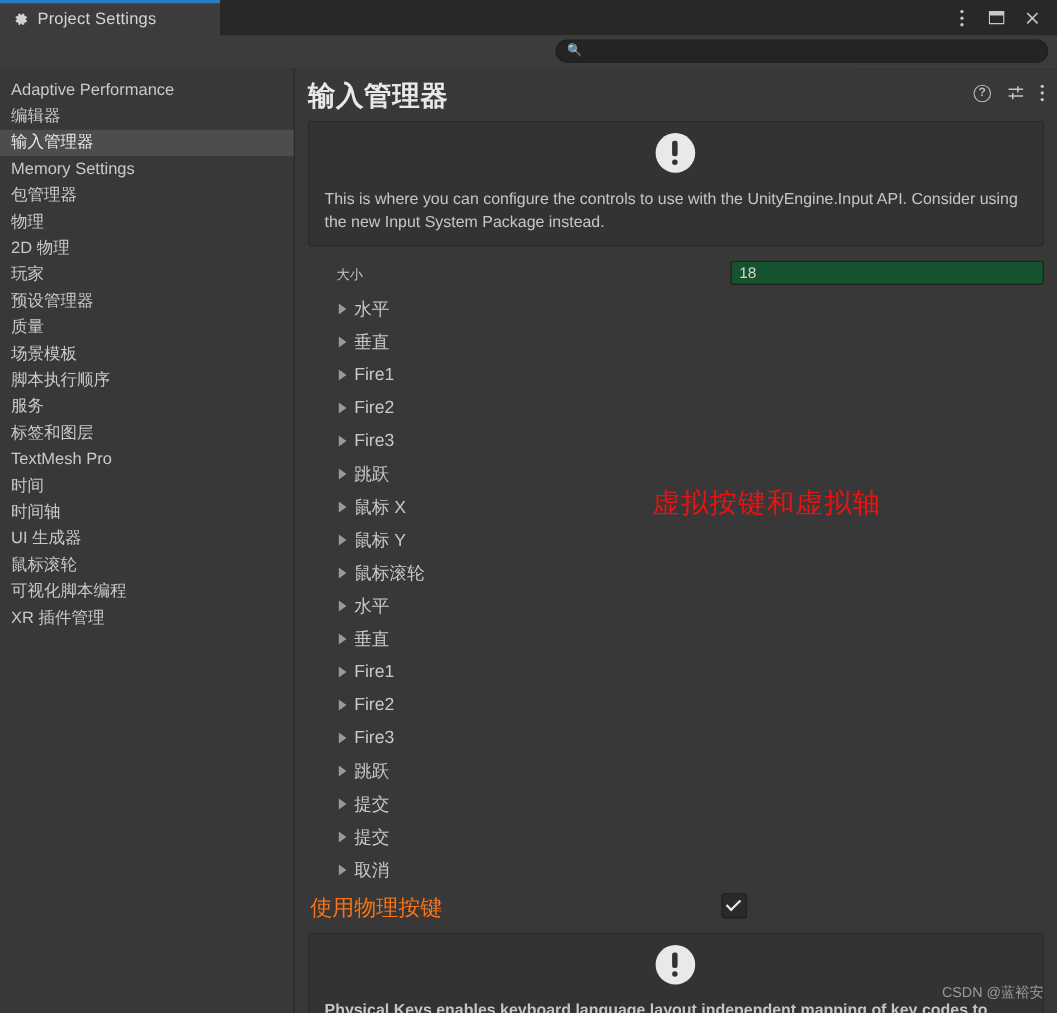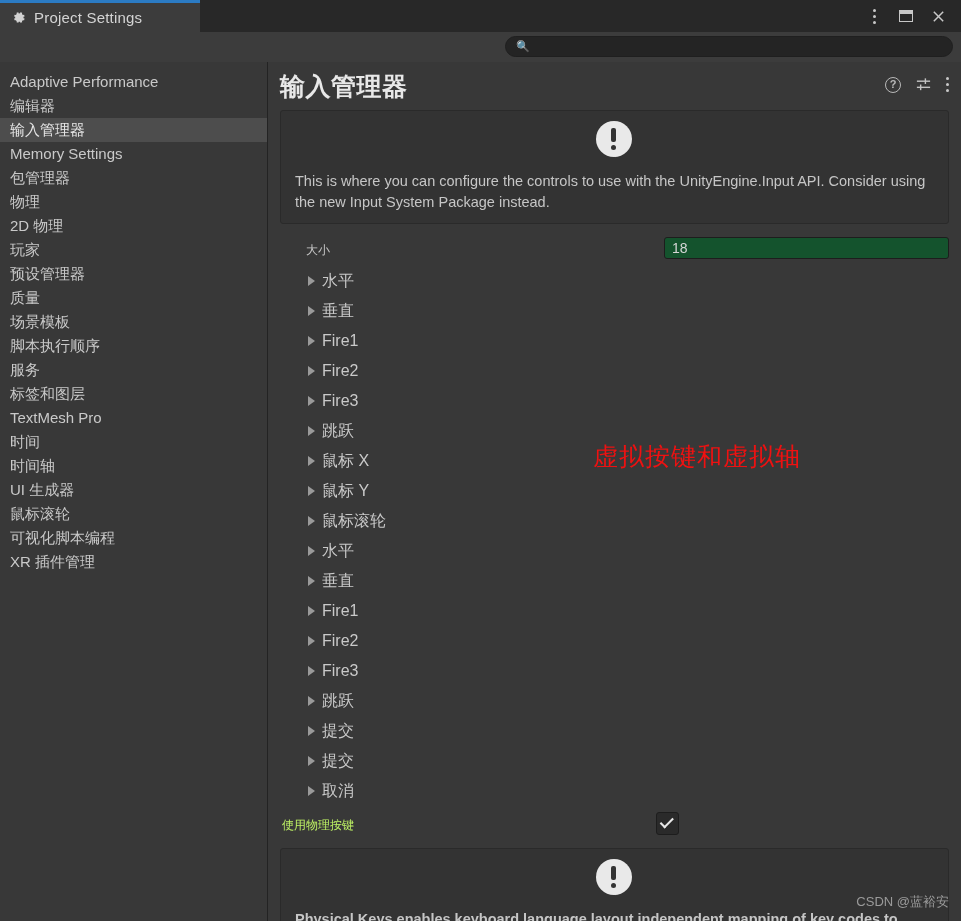--- a/index.html
+++ b/index.html
@@ -126,21 +126,21 @@
     outline: none;
   }
 
   .annotation {
     position: absolute; left: 325px; top: 206px;
     font-size: 25px; color: #ee1111; white-space: nowrap; letter-spacing: 1px;
   }
 
   
   .check-row { position: relative; height: 30px; display: flex; align-items: center; padding-left: 14px; margin-top: 4px; }
-  .check-label { font-size: 12px; color: #bef264; }
+  .check-label { font-size: 20px; color: #f97316; }
   .checkbox {
     position: absolute; left: 388px; top: 2px; width: 23px; height: 23px;
     background: #2a2a2a; border: 1px solid #1d1d1d; border-radius: 3px;
     display: flex; align-items: center; justify-content: center; cursor: pointer;
   }
   .checkbox .tick {
     width: 13px; height: 7px; border-left: 2.6px solid #e8e8e8; border-bottom: 2.6px solid #e8e8e8;
     transform: rotate(-45deg) translate(1px, -2px);
   }
 

